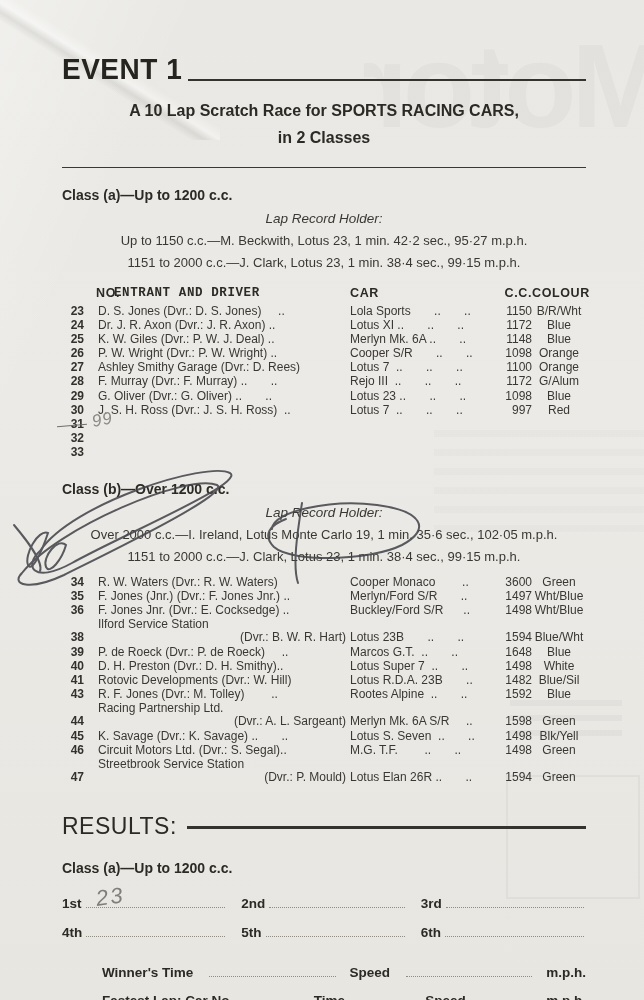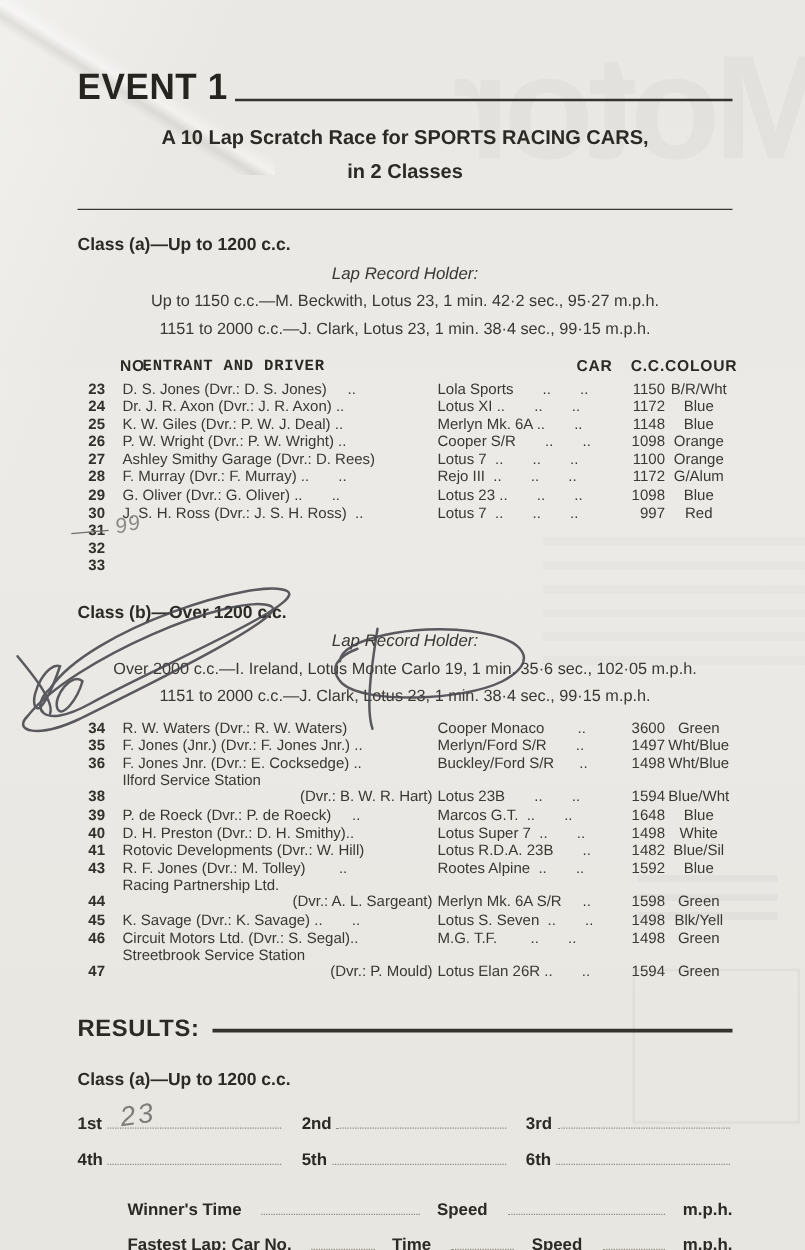--- a/index.html
+++ b/index.html
@@ -43,21 +43,21 @@
 
   .class-title{font-weight:bold;font-size:14px;color:#2c2a25;margin-top:19px;}
   .lrh{ text-align:center;font-style:italic;font-size:13.5px;margin-top:8px;color:#3a3833;}
   .record{ text-align:center;font-size:13px;margin-top:7px;white-space:pre;color:#3a3833;}
 
   
   .thead{display:grid;grid-template-columns:36px 252px 140px 42px 54px;
     font-weight:bold;font-size:12.5px;letter-spacing:.6px;color:#2c2a25;margin-top:16px;}
   .thead .h-no{text-align:right;padding-left:2px;margin-left:32px;}
   .thead .h-entrant{padding-left:16px;font-family:Liberation Mono, monospace;}
-  .thead .h-car{text-align:right;}
+  .thead .h-car{text-align:left;}
   .thead .h-cc{text-align:right;}
   .thead .h-colour{text-align:right;}
 
   .trow{display:grid;grid-template-columns:36px 252px 140px 42px 54px;
     font-size:12px;line-height:13.6px;align-items:end;margin-top:.5px;color:#3a3833;}
   .c-no{position:relative;text-align:right;padding-right:14px;font-weight:bold;color:#33312c;}
   .c-entrant{white-space:pre;}
   .c-entrant .l2{text-align:right;padding-right:4px;}
   .c-entrant .l2:empty{display:none;}
   .c-car{white-space:pre;}
@@ -69,21 +69,21 @@
   .c-no .pencil:empty{display:none;}
   .struck .num{display:inline-block;position:relative;}
   .struck .num::before{content:"";position:absolute;left:-14px;right:-3px;top:52%;
     border-top:1.7px solid #6f6d68;transform:rotate(-5deg);}
 
   .cb-wrap{position:relative;}
   .scribble{position:absolute;left:-60px;top:-48px;pointer-events:none;}
 
   
   .results-head{display:flex;align-items:center;margin-top:28px;}
-  .results-title{font-weight:bold;font-size:19px;letter-spacing:.5px;color:#2c2a25;}
+  .results-title{font-weight:normal;font-size:23px;letter-spacing:.5px;color:#2c2a25;}
   .results-rule{flex:1;border-bottom:3px solid #35332e;margin-left:10px;margin-top:2px;}
   .results-class{font-weight:bold;font-size:14px;color:#2c2a25;margin-top:20px;}
   .pos-row{display:flex;margin-top:20px;font-size:13.5px;font-weight:bold;color:#2c2a25;}
   .pos-cell{display:flex;flex:1;align-items:flex-end;position:relative;}
   .pos-cell + .pos-cell{margin-left:14px;}
   .dots{flex:1;border-bottom:1.6px dotted #8f8c83;margin:0 2px 3px 4px;height:11px;}
   .pencil-23{position:absolute;left:34px;top:-12px;font-size:22px;font-weight:normal;
     font-style:italic;color:#807e7a;transform:rotate(-8deg);letter-spacing:2px;}
   .time-row{display:flex;align-items:flex-end;margin-top:25px;font-size:13.5px;
     font-weight:bold;color:#2c2a25;padding-left:40px;gap:12px;}

